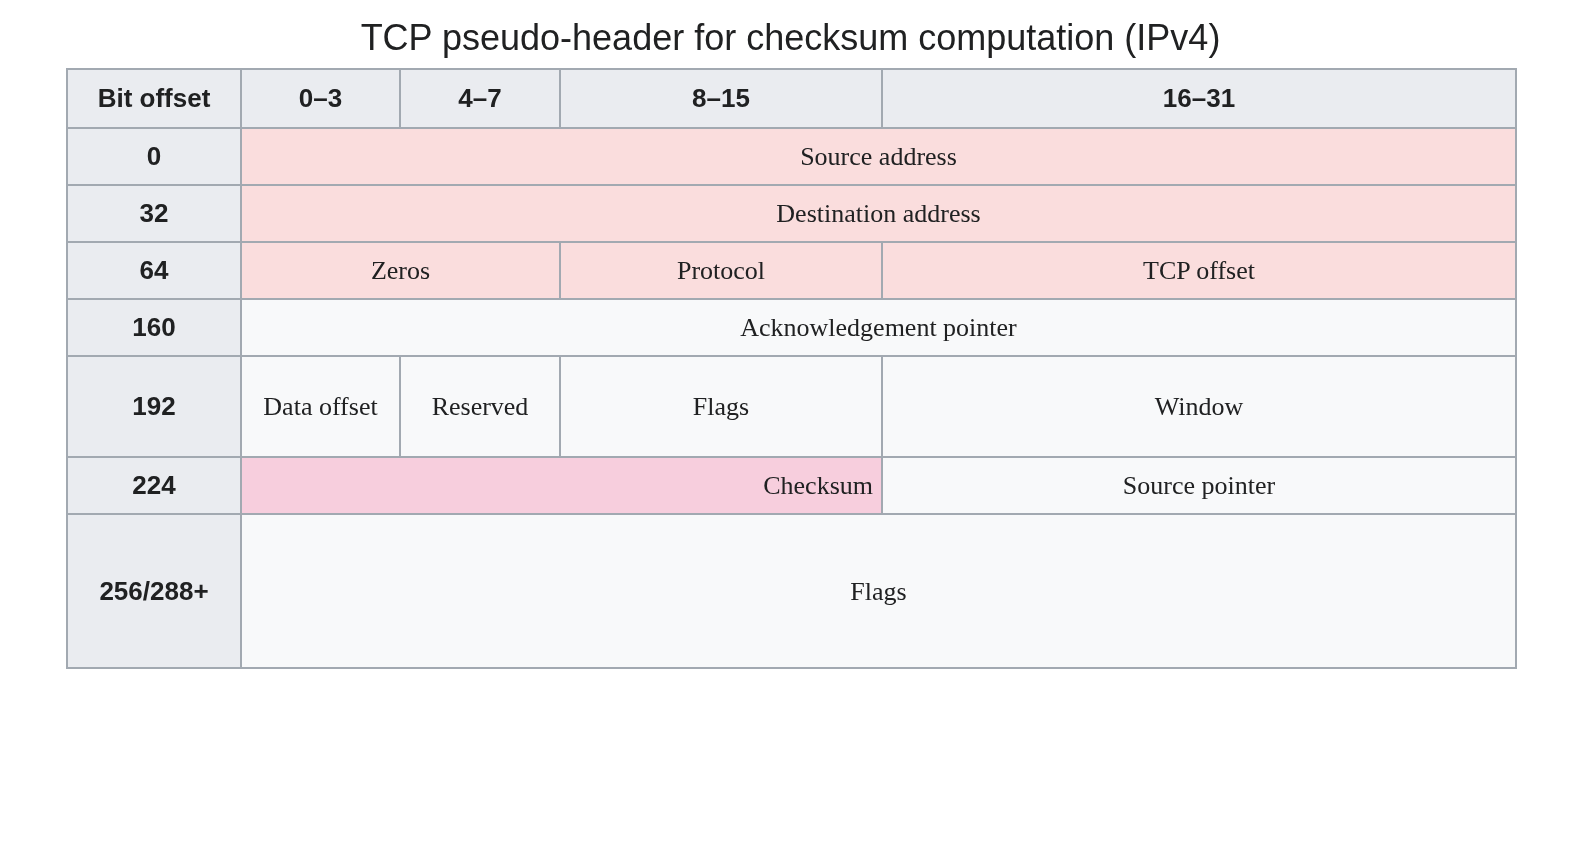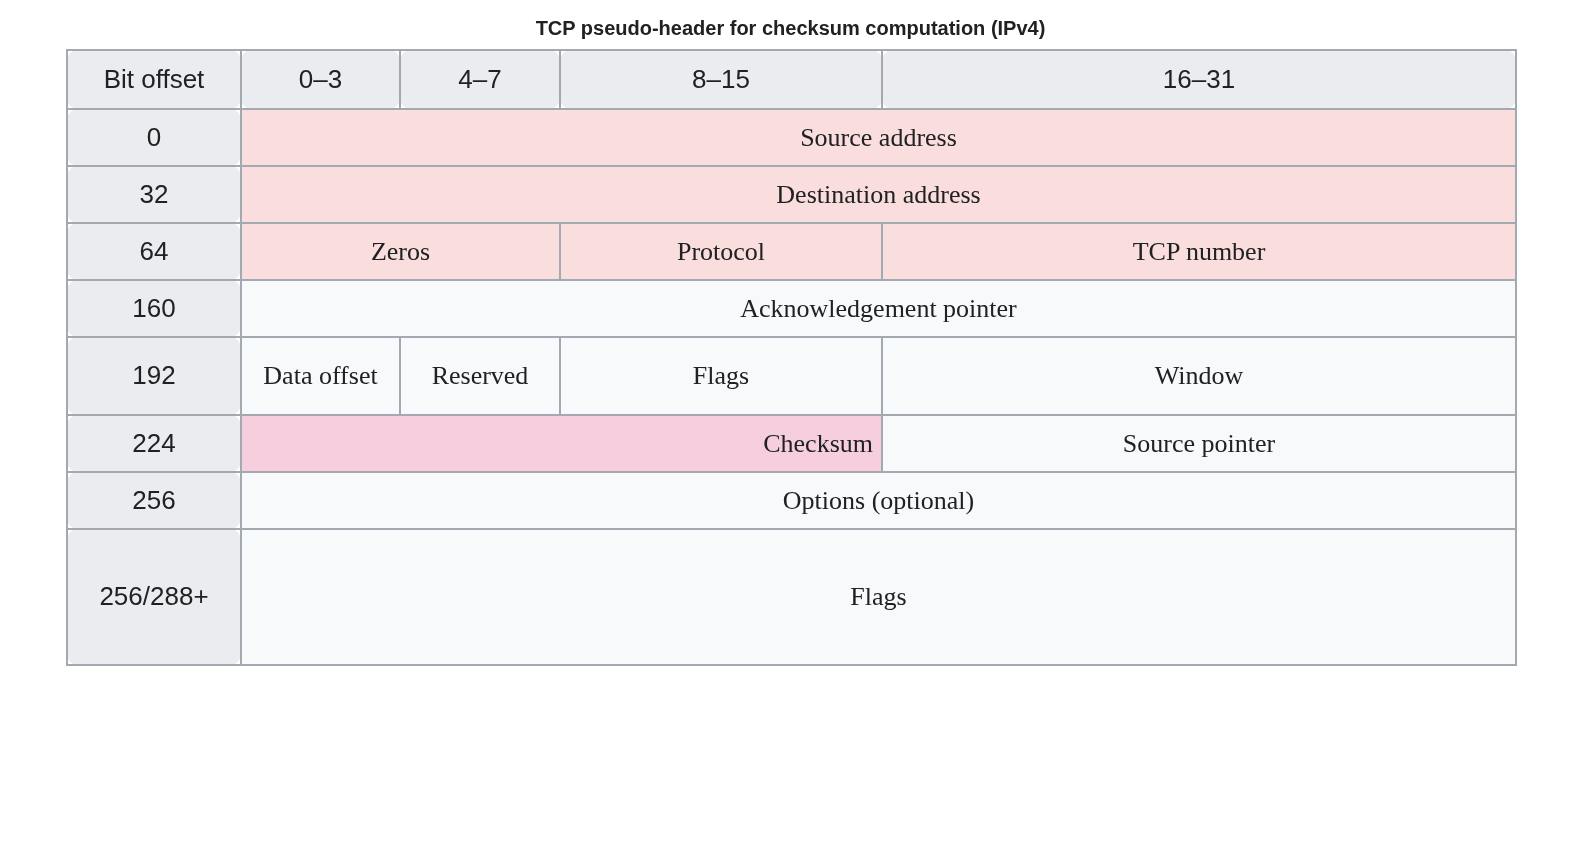--- a/index.html
+++ b/index.html
@@ -24,56 +24,55 @@
     height: 842px;
     overflow: hidden;
   }
   .figure {
     width: 1449px;
     margin-left: 66px;
     padding-top: 16px;
   }
   .caption {
     text-align: center;
-    font-weight: bold;
-    font-size: 20px;
+    font-weight: normal;
+    font-size: 36px;
     line-height: 1.2;
     margin-bottom: 9px;
   }
   table.bitfield {
     border-collapse: collapse;
     table-layout: fixed;
     width: 1449px;
     font-size: 26px;
   }
   table.bitfield th,
   table.bitfield td {
     border: 2px solid var(--border);
     text-align: center;
     vertical-align: middle;
     padding: 2px 8px;
     line-height: 1.35;
     overflow: hidden;
   }
   table.bitfield th {
     background: var(--header-bg);
-    font-weight: normal;
-    border-radius: 11px;
+    font-weight: bold;
   }
   table.bitfield td {
     background: var(--cell-bg);
     font-weight: normal;
     font-family: Liberation Serif, serif;
   }
   table.bitfield td.bg-pink { background: var(--pink); }
   table.bitfield td.bg-checksum { background: var(--checksum-pink); text-align: right; }
   tr.h-header { height: 59px; }
   tr.h-std { height: 57px; }
-  tr.h-tall { height: 78px; }
-  tr.h-xtall { height: 136px; }
+  tr.h-tall { height: 101px; }
+  tr.h-xtall { height: 154px; }
 </style>
 </head>
 <body>
 
 <div class="page">
   <div class="figure">
     <div class="caption">TCP pseudo-header for checksum computation (IPv4)</div>
     <table class="bitfield">
       <colgroup>
           <col style="width: 174px;">
@@ -97,42 +96,38 @@
             <td colspan="4" class="bg-pink">Source address</td>
           </tr>
           <tr class="h-std">
             <th>32</th>
             <td colspan="4" class="bg-pink">Destination address</td>
           </tr>
           <tr class="h-std">
             <th>64</th>
             <td colspan="2" class="bg-pink">Zeros</td>
             <td class="bg-pink">Protocol</td>
-            <td class="bg-pink">TCP number</td>
+            <td class="bg-pink">TCP offset</td>
           </tr>
           <tr class="h-std">
             <th>160</th>
             <td colspan="4">Acknowledgement pointer</td>
           </tr>
           <tr class="h-tall">
             <th>192</th>
             <td>Data offset</td>
             <td>Reserved</td>
             <td>Flags</td>
             <td>Window</td>
           </tr>
           <tr class="h-std">
             <th>224</th>
             <td colspan="3" class="bg-checksum">Checksum</td>
             <td>Source pointer</td>
           </tr>
-          <tr class="h-std">
-            <th>256</th>
-            <td colspan="4">Options (optional)</td>
-          </tr>
           <tr class="h-xtall">
             <th>256/288+</th>
             <td colspan="4">Flags</td>
           </tr>
         </tbody>
     </table>
   </div>
 </div>
 
 </body></html>

